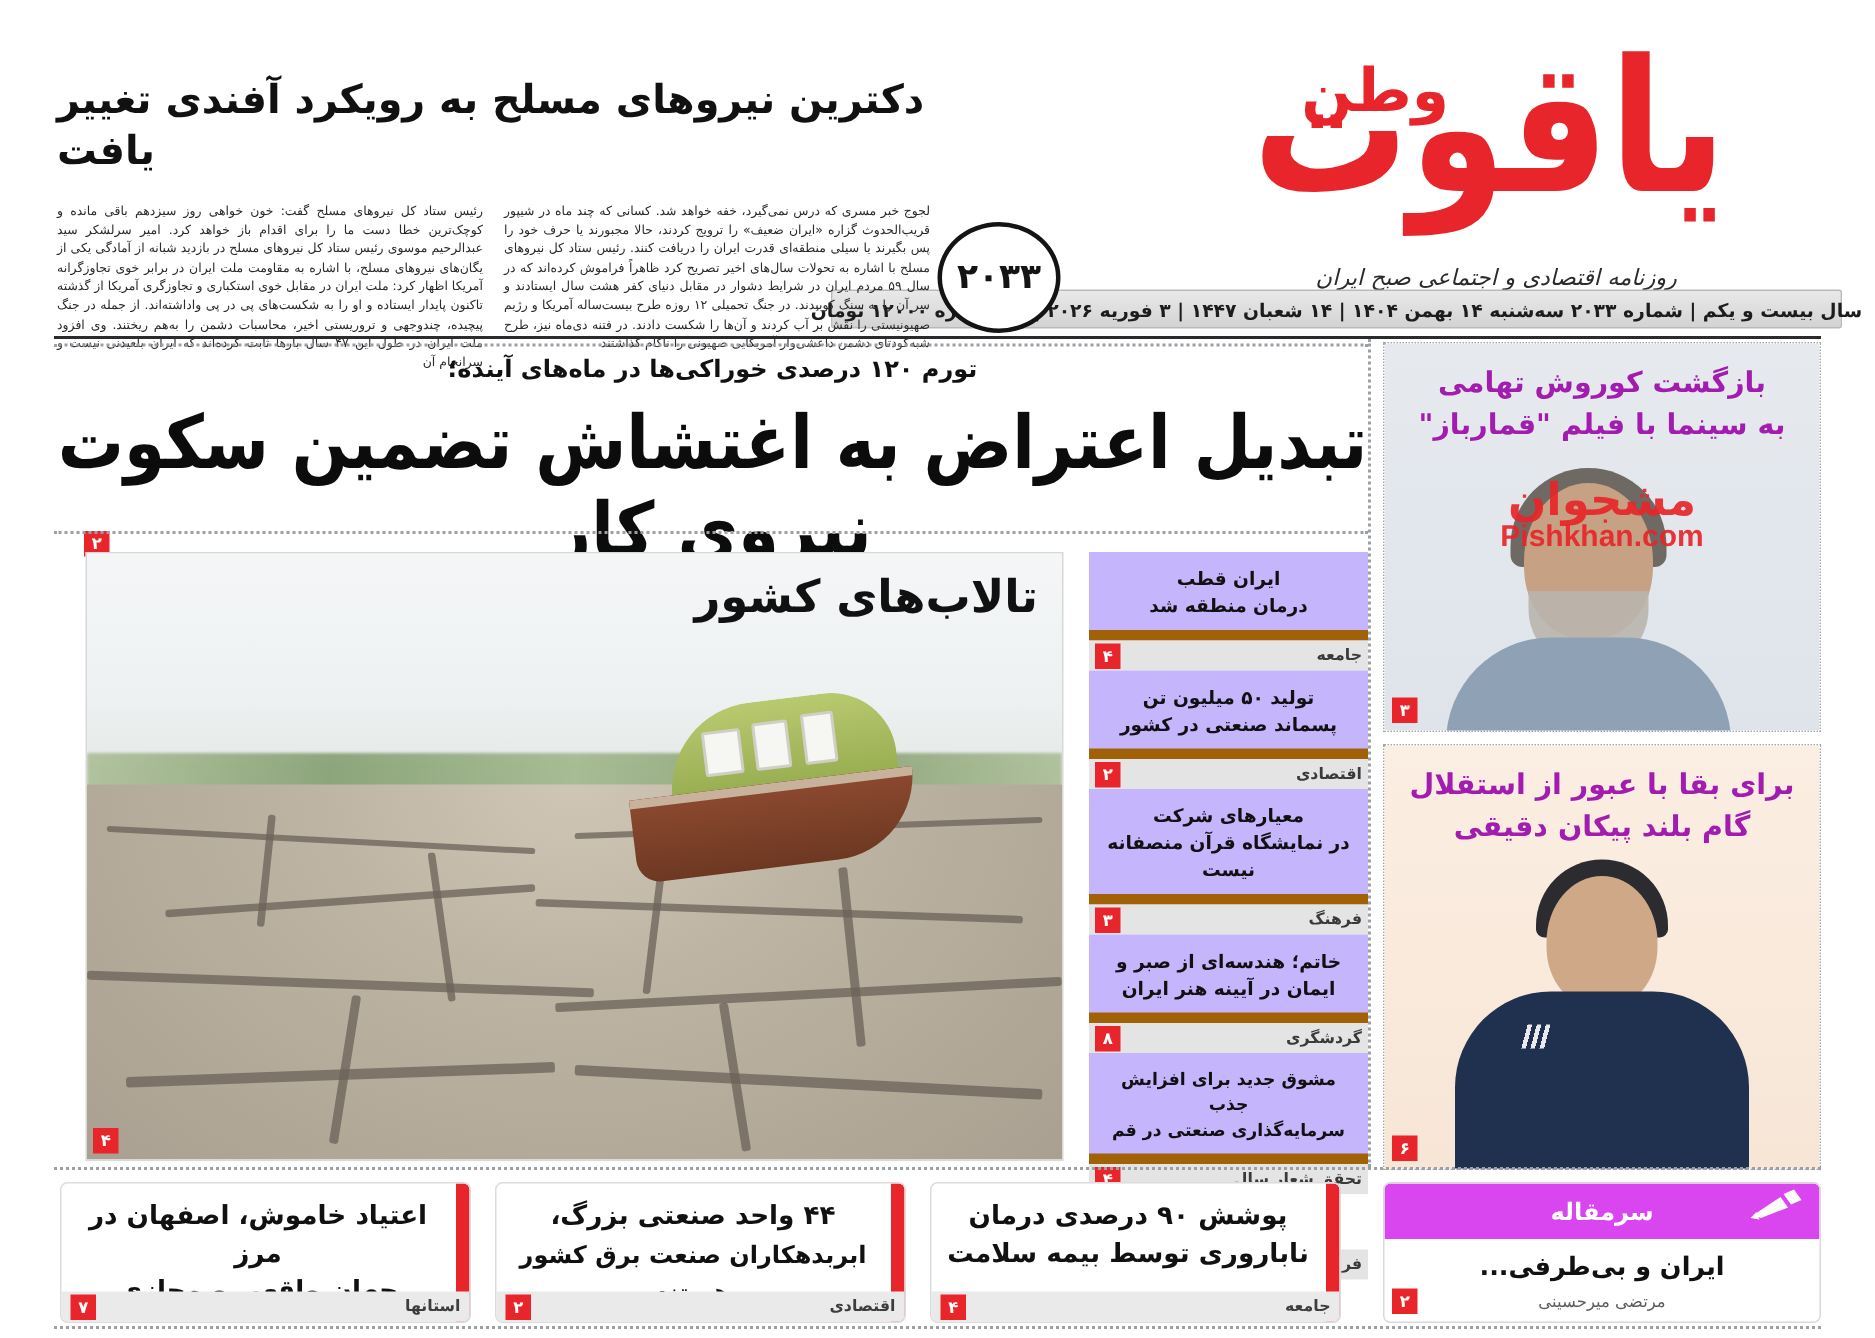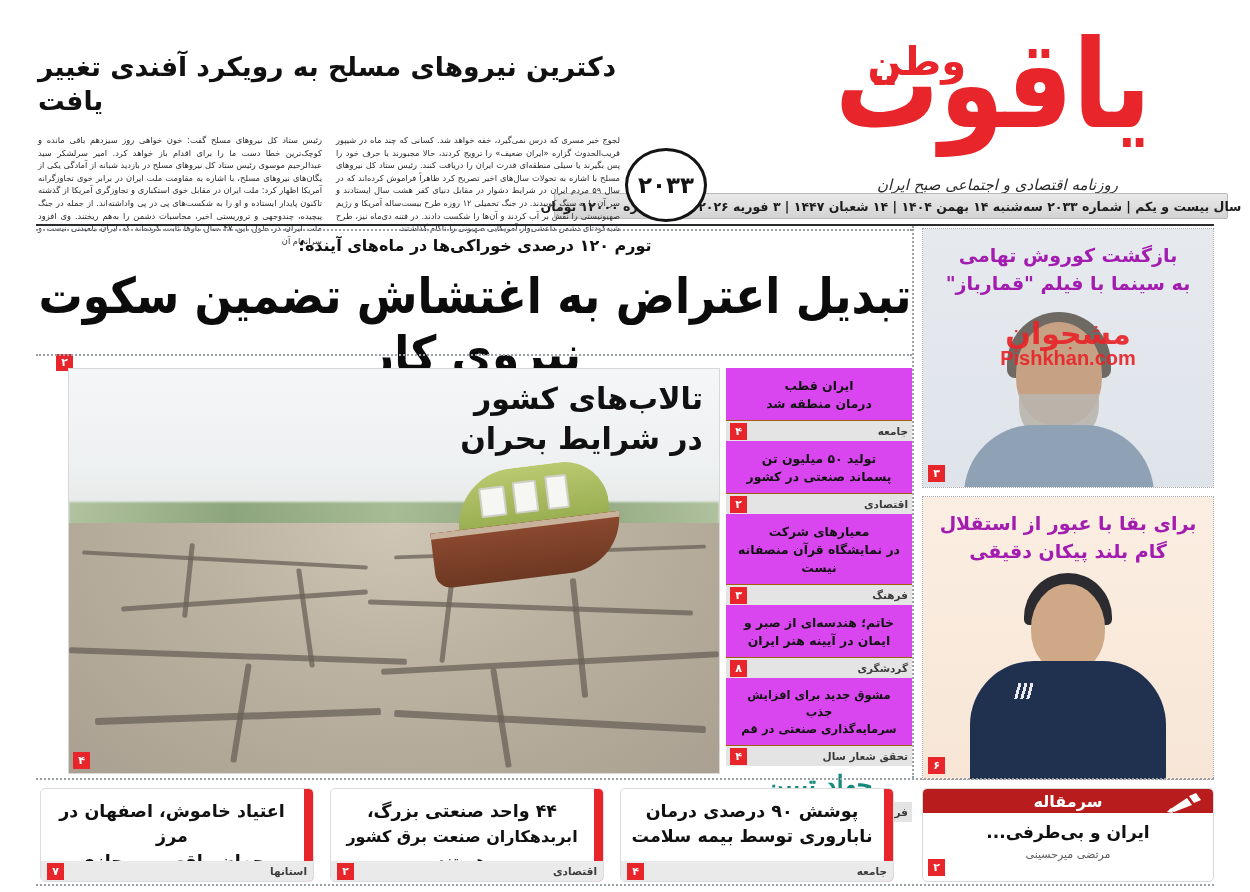--- a/index.html
+++ b/index.html
@@ -82,21 +82,21 @@
   }
   .badge-sq{
     display:inline-flex;align-items:center;justify-content:center;
     background:#e8252a;color:#fff;font-size:11px;font-weight:bold;
     width:17px;height:17px;direction:rtl;
   }
   .lead-badge{position:absolute;left:18px;top:118px;}
 
   
   #feature{
-    position:absolute;left:68px;top:368px;width:650px;height:404px;
+    position:absolute;left:57px;top:368px;width:650px;height:404px;
     border:1px solid #d8d8d8;overflow:hidden;background:#fff;
   }
   .photo-sky{position:absolute;left:0;top:0;width:100%;height:38%;
     background:linear-gradient(#f4f6f7 0%,#eef1f2 62%,#e3e7e3 100%);}
   .photo-treeline{position:absolute;left:0;top:33%;width:100%;height:6%;
     background:linear-gradient(90deg,#a9bc93,#7e9a6a,#9db487,#7d9868,#a7bb92);
     filter:blur(1px);opacity:.85;}
   .photo-ground{position:absolute;left:0;top:38%;width:100%;height:62%;
     background:
       radial-gradient(ellipse at 50% 0%, #cfc6b6 0%, #bdb3a2 40%, #a9a091 100%);
@@ -117,21 +117,21 @@
   }
   .boat-win{position:absolute;background:#f6f6f2;border:2px solid #cfcfc6;border-radius:2px;}
   .feature-title{
     position:absolute;right:16px;top:10px;width:300px;direction:rtl;text-align:right;
     font-size:30px;line-height:40px;font-weight:bold;color:#111;letter-spacing:-0.8px;
   }
   .feature-badge{position:absolute;left:4px;bottom:4px;}
 
   
   #newslist{position:absolute;left:726px;top:368px;width:186px;}
-  .nl-item{background:#d946ef;border-bottom:1px solid #a16207;padding:9px 8px 7px 8px;}
+  .nl-item{background:#c4b5fd;border-bottom:7px solid #a16207;padding:9px 8px 7px 8px;}
   .nl-title{
     font-size:12.4px;line-height:18px;font-weight:bold;color:#111;
     direction:rtl;text-align:center;letter-spacing:-0.3px;
   }
   .nl-meta{
     display:flex;flex-direction:row;align-items:center;gap:5px;
     background:#e4e4e4;padding:1.5px 4px;
   }
   .nl-cat{font-size:10.5px;font-weight:bold;color:#3a3a3a;direction:rtl;flex:1;text-align:right;}
   .jahad{
@@ -174,21 +174,21 @@
   .wm-fa{font-size:30px;font-weight:bold;color:#e8252a;direction:rtl;opacity:.92;letter-spacing:-1px;}
   .wm-en{font-size:20px;font-weight:bold;color:#e8252a;opacity:.92;margin-top:-4px;font-family:"Liberation Sans",sans-serif;}
   .rcard-badge{position:absolute;left:5px;bottom:5px;z-index:5;}
 
   
   #editorial{
     position:absolute;left:922px;top:788px;width:290px;height:92px;
     border:1px solid #d9d9d9;border-radius:5px;background:#fff;overflow:hidden;
   }
   .ed-head{
-    position:relative;height:24px;background:#b91c1c;border-radius:4px 4px 0 0;
+    position:relative;height:37px;background:#d946ef;border-radius:4px 4px 0 0;
     display:flex;align-items:center;justify-content:center;
   }
   .ed-head-label{font-size:16px;font-weight:bold;color:#fff;direction:rtl;letter-spacing:-0.4px;}
   .ed-pen{position:absolute;right:8px;top:3px;width:40px;height:22px;}
   .ed-title{
     margin-top:9px;text-align:center;font-size:17px;font-weight:bold;color:#111;
     direction:rtl;letter-spacing:-0.4px;
   }
   .ed-author{
     margin-top:6px;text-align:center;font-size:11px;color:#5c5c5c;direction:rtl;
@@ -276,21 +276,20 @@
         <div class="boat-cabin">
           <div class="boat-win" style="left:16%;top:26%;width:22px;height:26px;"></div>
           <div class="boat-win" style="left:38%;top:22%;width:20px;height:28px;"></div>
           <div class="boat-win" style="left:60%;top:20%;width:18px;height:30px;"></div>
         </div>
         <div class="boat-hull"></div>
       </div>
     </div>
     <div class="feature-title">
       <div>تالاب‌های کشور</div>
-      <div>در شرایط بحران</div>
     </div>
     <span class="badge-sq feature-badge">۴</span>
 
   </div>
 
   <div id="newslist">
 
     <div class="nl-item">
       <div class="nl-title">ایران قطب</div>
       <div class="nl-title">درمان منطقه شد</div>

